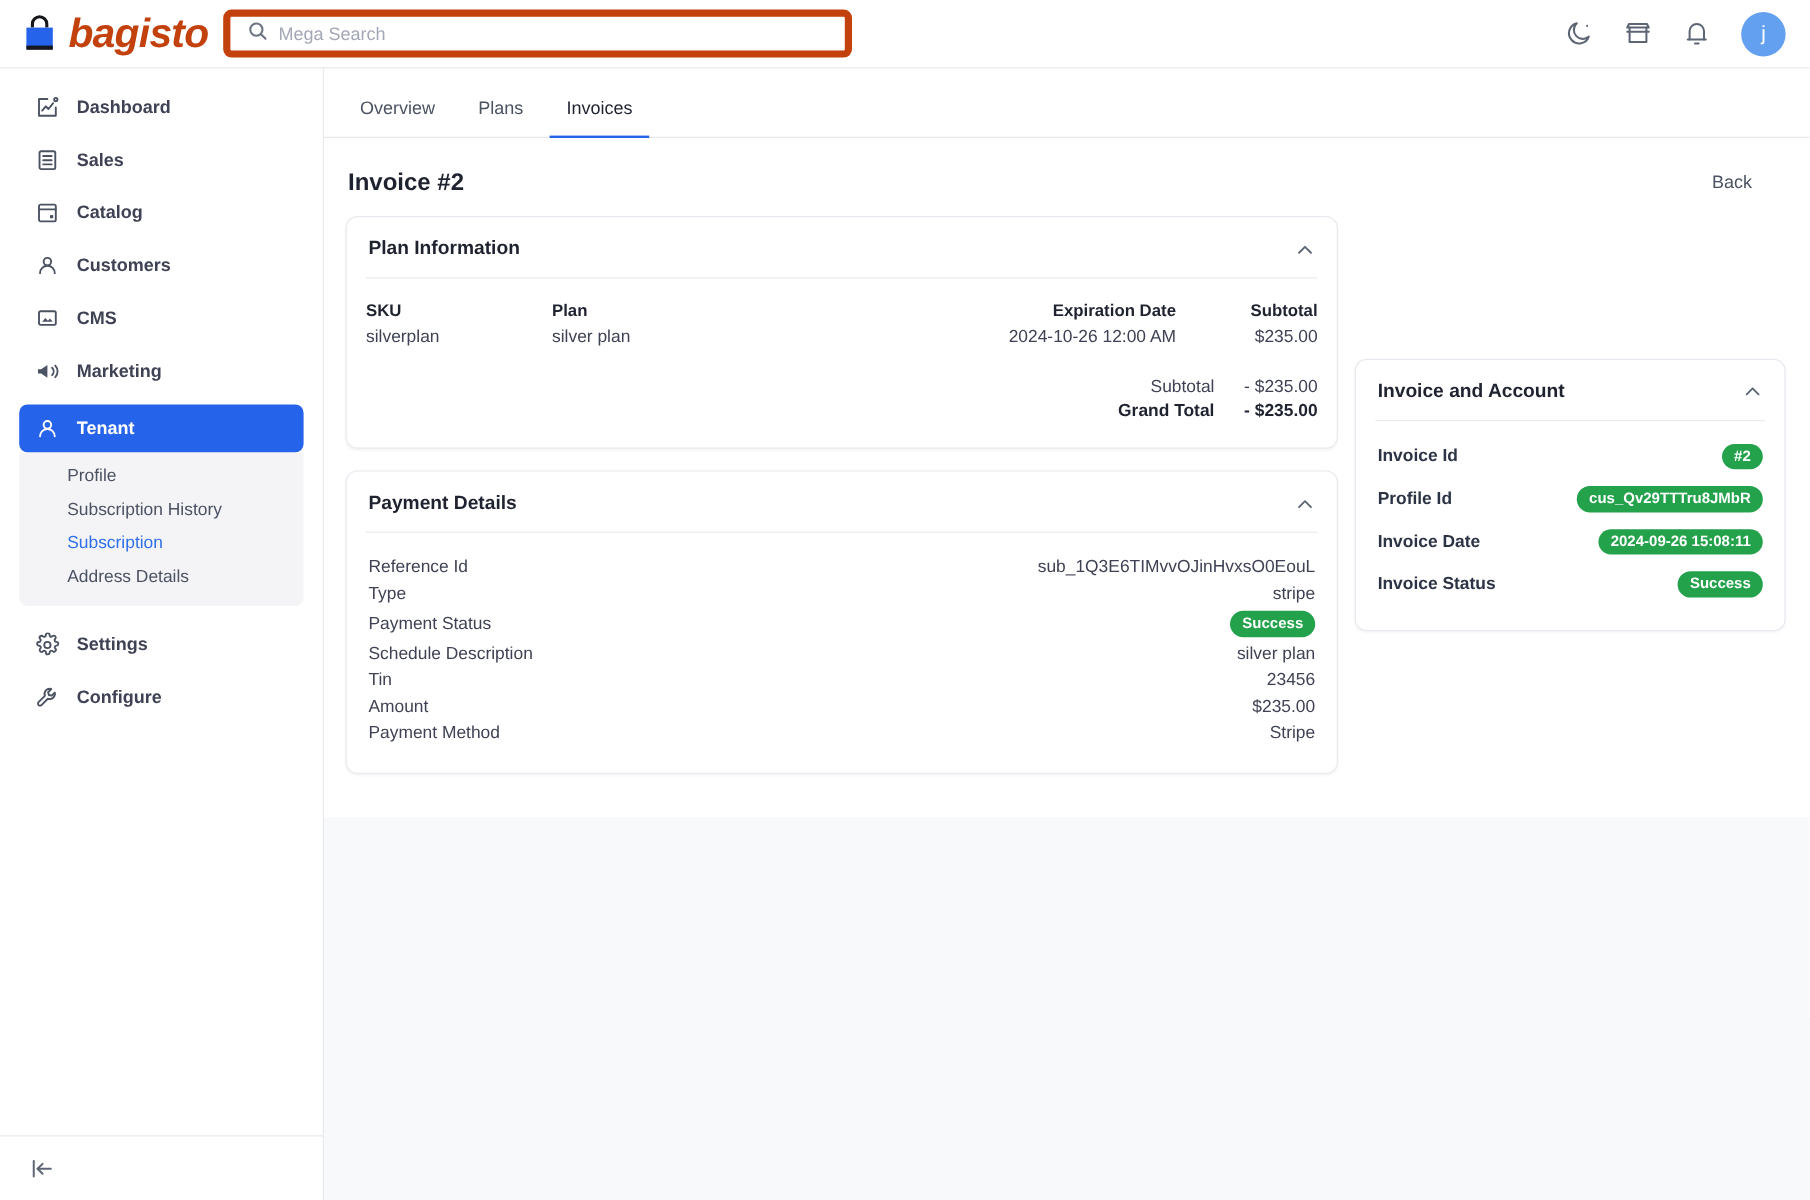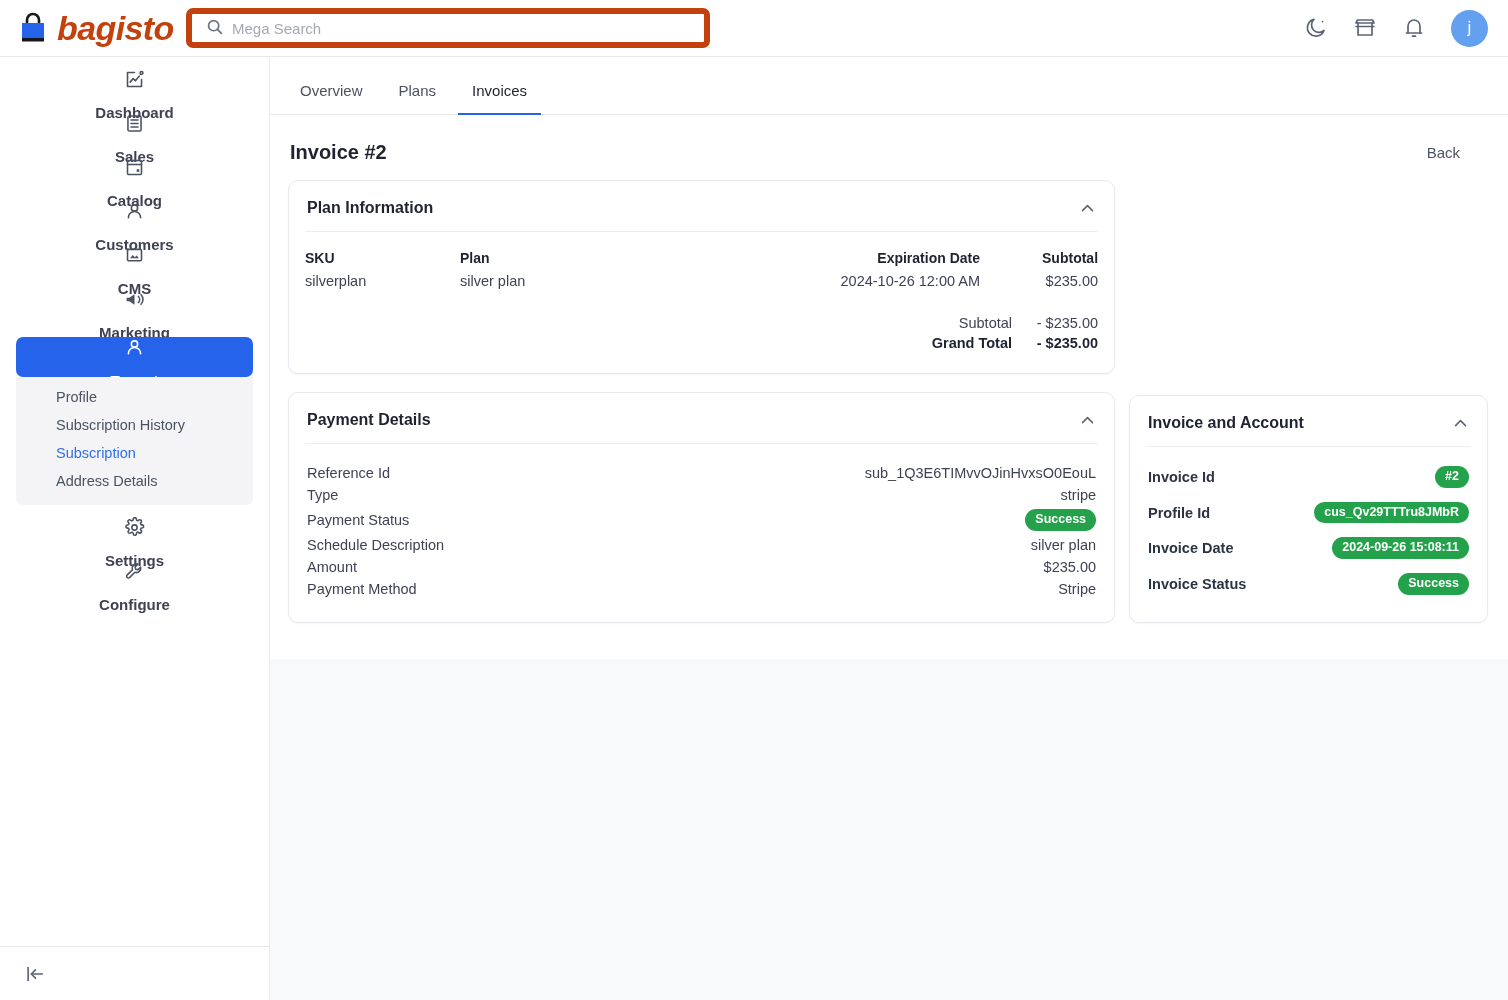--- a/index.html
+++ b/index.html
@@ -53,21 +53,21 @@
     background: #ffffff;
     border-right: 1px solid #e9e9ed;
     display: flex; flex-direction: column;
     padding-top: 12px;
     position: relative;
   }
   .nav-item {
     display: flex; align-items: center; gap: 14px;
     height: 40px; margin: 0 16px; padding: 0 13px;
     border-radius: 7px; cursor: pointer;
-    font-size: 15px; font-weight: 700; color: #3f4254; flex-direction: column;
+    font-size: 15px; font-weight: 700; color: #3f4254;
   }
   .nav-item .ico { width: 21px; height: 21px; flex: none; color: #4b5262; }
   .nav-item.active { background: #2563eb; color: #ffffff; }
   .nav-item.active .ico { color: #ffffff; }
   .nav-spacer { height: 4px; }
   .submenu {
     margin: 0 16px; background: #f4f4f7;
     border-radius: 0 0 7px 7px; padding: 6px 0 10px 0;
   }
   .sub-item {
@@ -95,21 +95,21 @@
   }
   .tab.active { color: #1f2330; border-bottom-color: #2563eb; }
 
   .page-head {
     display: flex; align-items: center; justify-content: space-between;
     padding: 26px 48px 0 20px;
   }
   .page-title { font-size: 20px; font-weight: 700; color: #1f2330; }
   .back-link { font-size: 15px; font-weight: 400; color: #4b5262; cursor: pointer; }
 
-  .columns { display: flex; gap: 14px; padding: 16px 20px 0 18px; align-items: flex-end; }
+  .columns { display: flex; gap: 14px; padding: 16px 20px 0 18px; align-items: center; }
   .col-left { width: 834px; display: flex; flex-direction: column; gap: 18px; }
   .col-right { width: 362px; }
 
   .card {
     background: #ffffff; border: 1px solid #e8e9ee;
     border-radius: 10px; box-shadow: 0 1px 2px rgba(16,24,40,.04);
   }
   .card-head {
     display: flex; align-items: center; justify-content: space-between;
     padding: 18px 18px 14px 18px;
@@ -414,20 +414,24 @@
               </div>
               <div class="kv">
                 <span class="k">Payment Status</span>
                 <span class="badge">Success</span>
               </div>
               <div class="kv">
                 <span class="k">Schedule Description</span>
                 <span class="v">silver plan</span>
               </div>
               <div class="kv">
+                <span class="k">Tin</span>
+                <span class="v">23456</span>
+              </div>
+              <div class="kv">
                 <span class="k">Amount</span>
                 <span class="v">$235.00</span>
               </div>
               <div class="kv">
                 <span class="k">Payment Method</span>
                 <span class="v">Stripe</span>
               </div>
             </div>
           </div>
 

